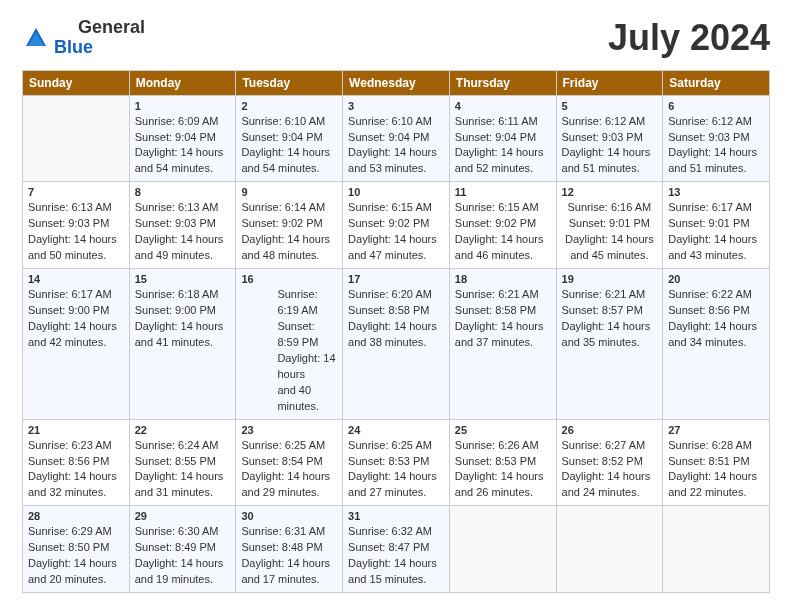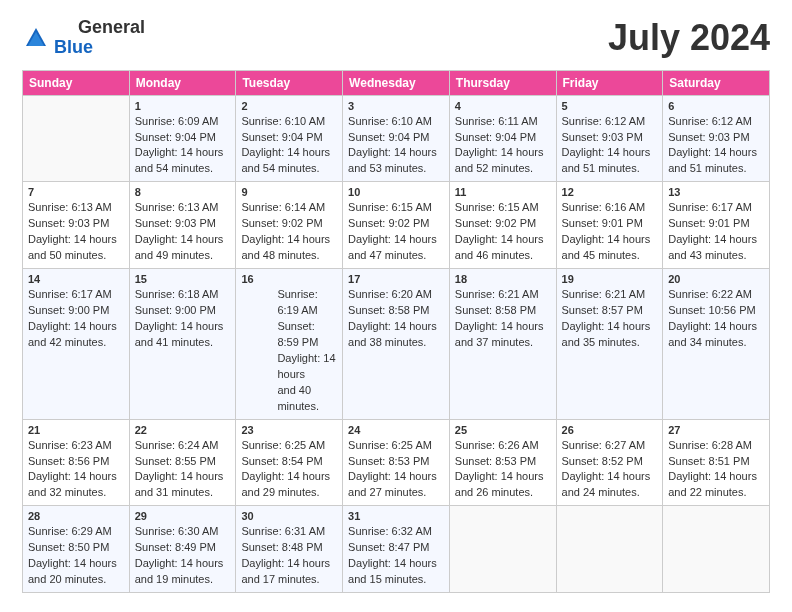--- a/index.html
+++ b/index.html
@@ -57,21 +57,21 @@
     .location {
       font-size: 14px;
       color: #555;
     }
     table {
       width: 100%;
       border-collapse: collapse;
       table-layout: fixed;
     }
     thead tr th {
-      background-color: #ec4899;
+      background-color: #a16207;
       color: #fff;
       font-size: 12px;
       font-weight: bold;
       padding: 5px 6px;
       text-align: left;
       border: 1px solid #ccc;
       margin-top: 44px;
     }
     tbody tr td {
       border: 1px solid #ccc;
@@ -212,21 +212,21 @@
           </td>
           <td>
             <span class="day-number">11</span>
             <div class="day-info" style="white-space: pre-line;">Sunrise: 6:15 AM
 Sunset: 9:02 PM
 Daylight: 14 hours
 and 46 minutes.</div>
           </td>
           <td>
             <span class="day-number">12</span>
-            <div class="day-info" style="white-space: pre-line;">Sunrise: 6:16 AM
+            <div class="day-info" style="white-space: pre-line; text-align: center;">Sunrise: 6:16 AM
 Sunset: 9:01 PM
 Daylight: 14 hours
 and 45 minutes.</div>
           </td>
           <td>
             <span class="day-number">13</span>
             <div class="day-info" style="white-space: pre-line;">Sunrise: 6:17 AM
 Sunset: 9:01 PM
 Daylight: 14 hours
 and 43 minutes.</div>
@@ -271,21 +271,21 @@
           <td>
             <span class="day-number">19</span>
             <div class="day-info" style="white-space: pre-line;">Sunrise: 6:21 AM
 Sunset: 8:57 PM
 Daylight: 14 hours
 and 35 minutes.</div>
           </td>
           <td>
             <span class="day-number">20</span>
             <div class="day-info" style="white-space: pre-line;">Sunrise: 6:22 AM
-Sunset: 10:56 PM
+Sunset: 8:56 PM
 Daylight: 14 hours
 and 34 minutes.</div>
           </td>
         </tr>
         <tr>
           <td>
             <span class="day-number">21</span>
             <div class="day-info" style="white-space: pre-line;">Sunrise: 6:23 AM
 Sunset: 8:56 PM
 Daylight: 14 hours

